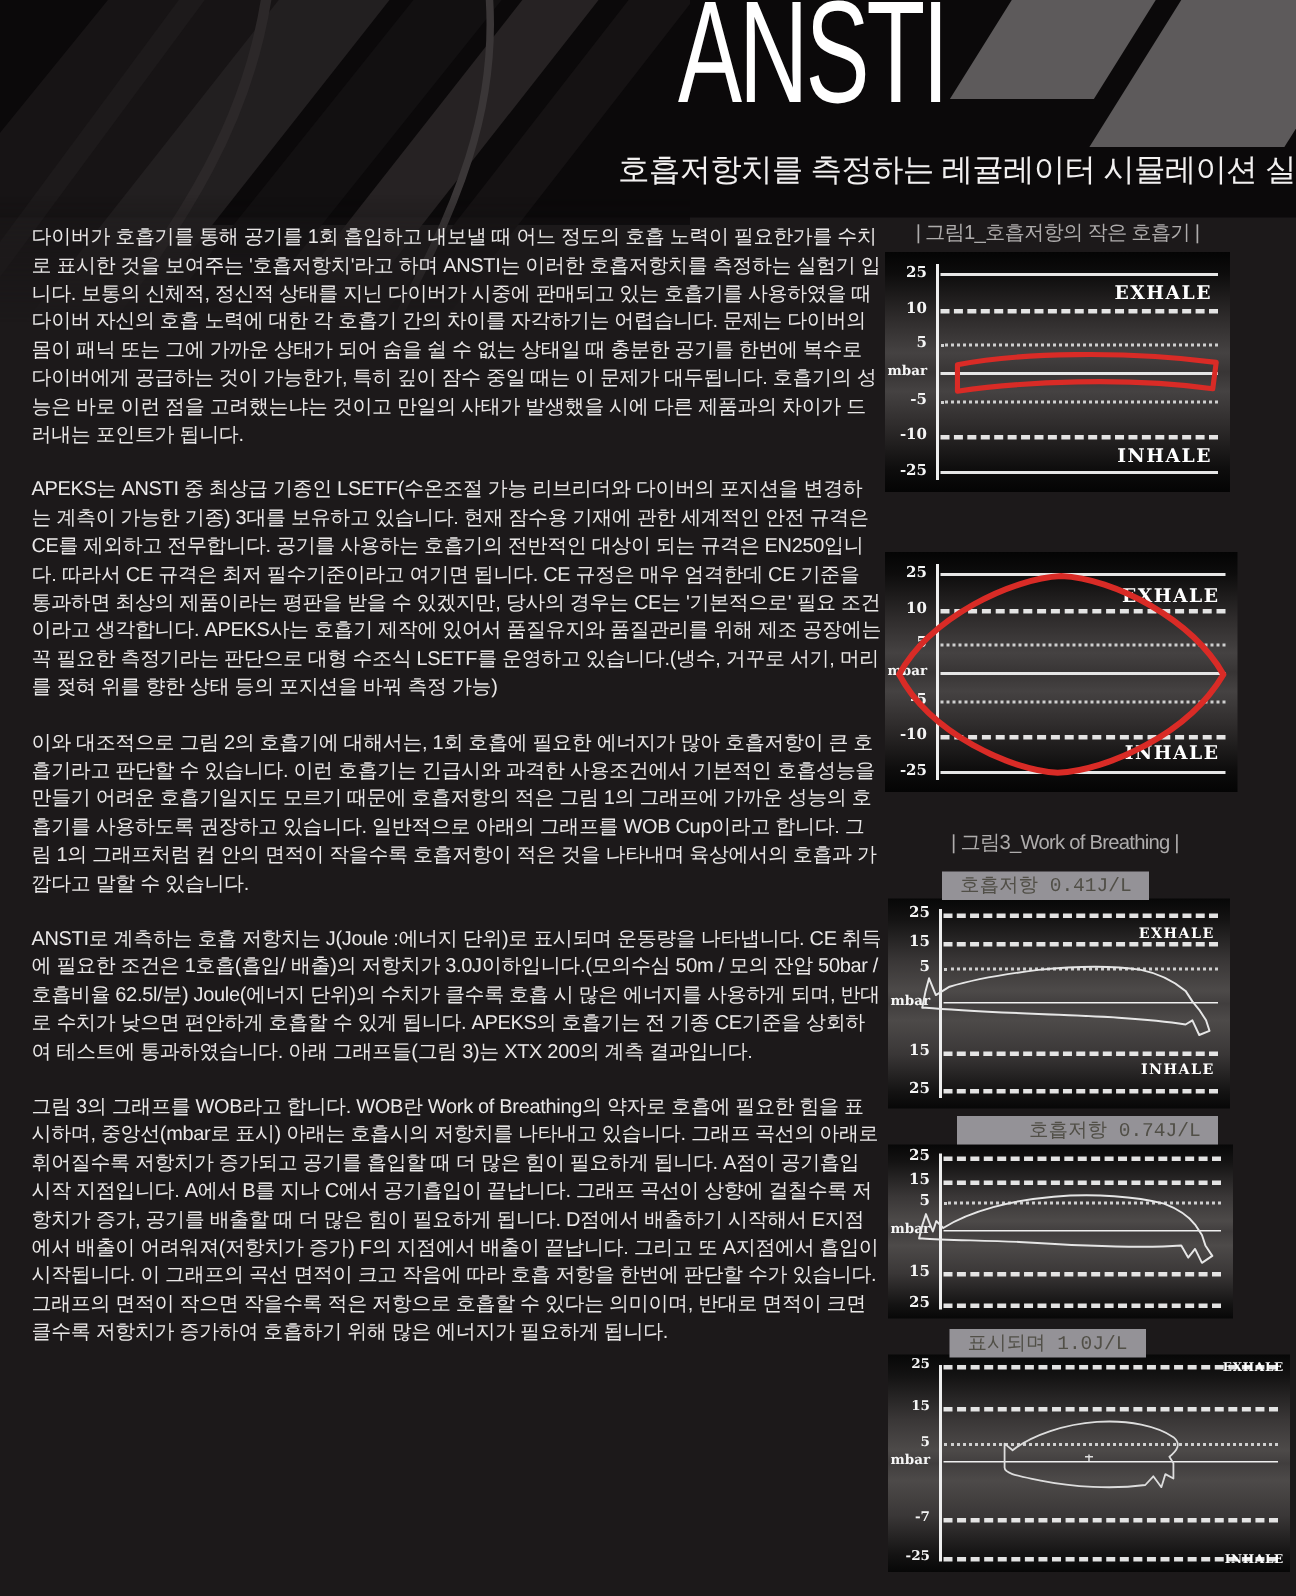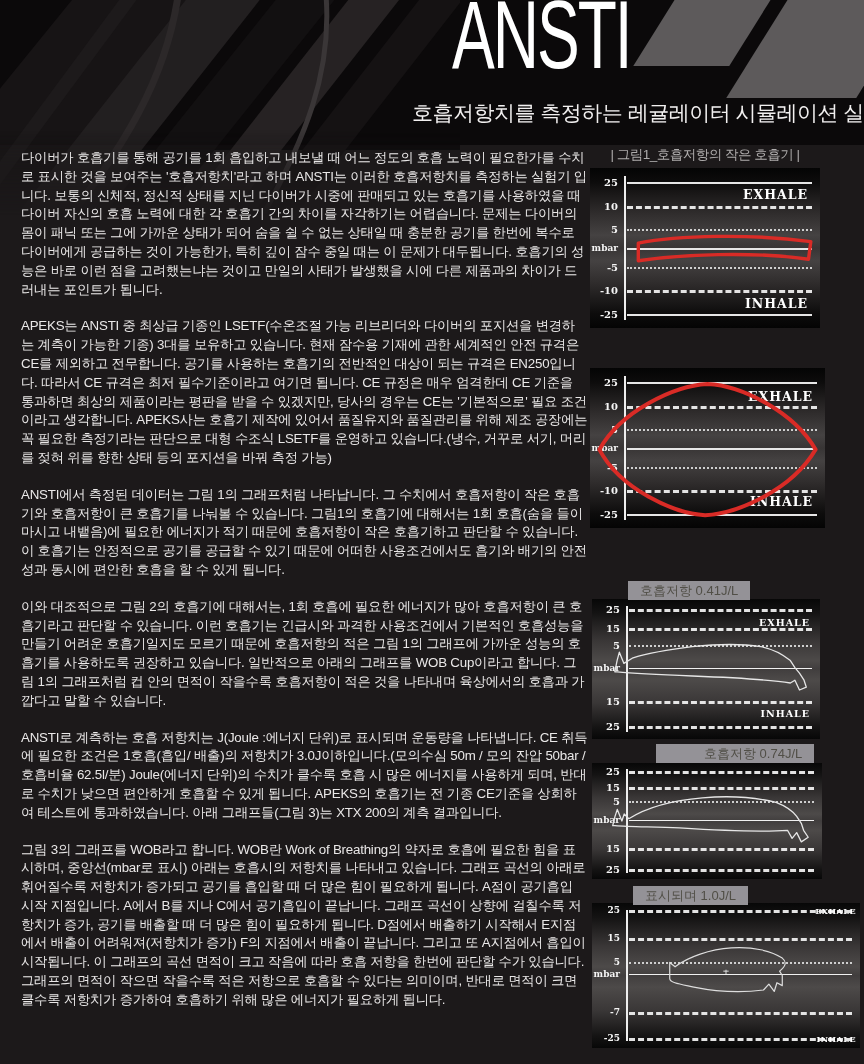--- a/index.html
+++ b/index.html
@@ -14,21 +14,21 @@
   .stripe.s1{left:677px;width:96px;height:70px;}
   .stripe.s2{left:790px;width:130px;height:102px;}
   .title{position:absolute;left:452px;top:-14px;z-index:3;margin:0;color:#ffffff;font-weight:500;
          font-size:97px;line-height:1;letter-spacing:-3px;transform:scaleX(.66);transform-origin:left top;white-space:nowrap;}
   .subtitle{position:absolute;left:412px;top:99px;z-index:3;color:#f2f0f0;font-size:21px;letter-spacing:-.5px;white-space:nowrap;}
   
   .article{position:absolute;left:21px;top:149px;width:567px;z-index:5;}
   .article p{margin:0 0 18px 0;color:#eae8e8;font-size:13.3px;line-height:18.8px;word-break:break-all;letter-spacing:-.2px;}
   
   .caption{position:absolute;width:230px;text-align:center;color:#aeacac;font-size:13.5px;letter-spacing:-.5px;z-index:4;white-space:nowrap;}
-  .badge{position:absolute;background:#949297;color:#514f47;font-size:13px;line-height:19px;padding:0 12px;z-index:4;white-space:nowrap;}
+  .badge{position:absolute;background:#949297;color:#514f47;font-size:13px;line-height:19px;padding:0 12px;z-index:4;white-space:nowrap;font-family:Liberation Mono, monospace;}
   .panel{position:absolute;z-index:3;
          background:linear-gradient(180deg,#040404 0%,#0d0c0c 9%,#2f2c2c 28%,#454242 42%,#383535 50%,#454242 58%,#2f2c2c 72%,#0d0c0c 91%,#040404 100%);}
   .panel.light{background:linear-gradient(180deg,#070707 0%,#141313 10%,#3a3737 30%,#4d4a49 44%,#413e3e 50%,#4d4a49 58%,#3a3737 74%,#141313 92%,#070707 100%);}
   .axis{position:absolute;left:34px;top:5%;bottom:5%;width:2px;background:#eeeeee;}
   .gl{position:absolute;left:37px;right:8px;height:0;}
   .gl.solid{border-top:2px solid #e6e6e6;}
   .gl.dashed{border-top:3px dashed rgba(238,238,238,.95);}
   .gl.dotted{border-top:2px dotted #cfcfcf;}
   .gl.thin{border-top:1px solid #f0f0f0;}
   .tick{position:absolute;left:0;width:28px;text-align:right;transform:translateY(-50%);
@@ -62,21 +62,20 @@
       <path d="M215,290 L460,-25" stroke="#151213" stroke-width="34" fill="none"></path>
       <path d="M255,230 C305,140 335,70 325,-15" stroke="#3a3637" stroke-width="5" fill="none"></path>
       <path d="M60,230 C120,150 170,80 180,-20" stroke="#2c2829" stroke-width="7" fill="none"></path>
       <path d="M-20,200 L150,-30" stroke="#1d1a1b" stroke-width="14" fill="none"></path>
     </g>
   </svg>
 
   <div class="article">
     <p>다이버가 호흡기를 통해 공기를 1회 흡입하고 내보낼 때 어느 정도의 호흡 노력이 필요한가를 수치로 표시한 것을 보여주는 '호흡저항치'라고 하며 ANSTI는 이러한 호흡저항치를 측정하는 실험기 입니다. 보통의 신체적, 정신적 상태를 지닌 다이버가 시중에 판매되고 있는 호흡기를 사용하였을 때 다이버 자신의 호흡 노력에 대한 각 호흡기 간의 차이를 자각하기는 어렵습니다. 문제는 다이버의 몸이 패닉 또는 그에 가까운 상태가 되어 숨을 쉴 수 없는 상태일 때 충분한 공기를 한번에 복수로 다이버에게 공급하는 것이 가능한가, 특히 깊이 잠수 중일 때는 이 문제가 대두됩니다. 호흡기의 성능은 바로 이런 점을 고려했는냐는 것이고 만일의 사태가 발생했을 시에 다른 제품과의 차이가 드러내는 포인트가 됩니다.</p>
     <p>APEKS는 ANSTI 중 최상급 기종인 LSETF(수온조절 가능 리브리더와 다이버의 포지션을 변경하는 계측이 가능한 기종) 3대를 보유하고 있습니다. 현재 잠수용 기재에 관한 세계적인 안전 규격은 CE를 제외하고 전무합니다. 공기를 사용하는 호흡기의 전반적인 대상이 되는 규격은 EN250입니다. 따라서 CE 규격은 최저 필수기준이라고 여기면 됩니다. CE 규정은 매우 엄격한데 CE 기준을 통과하면 최상의 제품이라는 평판을 받을 수 있겠지만, 당사의 경우는 CE는 '기본적으로' 필요 조건이라고 생각합니다. APEKS사는 호흡기 제작에 있어서 품질유지와 품질관리를 위해 제조 공장에는 꼭 필요한 측정기라는 판단으로 대형 수조식 LSETF를 운영하고 있습니다.(냉수, 거꾸로 서기, 머리를 젖혀 위를 향한 상태 등의 포지션을 바꿔 측정 가능)</p>
-    <p>ANSTI에서 측정된 데이터는 그림 1의 그래프처럼 나타납니다. 그 수치에서 호흡저항이 작은 호흡기와 호흡저항이 큰 호흡기를 나눠볼 수 있습니다. 그림1의 호흡기에 대해서는 1회 호흡(숨을 들이마시고 내뱉음)에 필요한 에너지가 적기 때문에 호흡저항이 작은 호흡기하고 판단할 수 있습니다. 이 호흡기는 안정적으로 공기를 공급할 수 있기 때문에 어떠한 사용조건에서도 흡기와 배기의 안전성과 동시에 편안한 호흡을 할 수 있게 됩니다.</p>
     <p>이와 대조적으로 그림 2의 호흡기에 대해서는, 1회 호흡에 필요한 에너지가 많아 호흡저항이 큰 호흡기라고 판단할 수 있습니다. 이런 호흡기는 긴급시와 과격한 사용조건에서 기본적인 호흡성능을 만들기 어려운 호흡기일지도 모르기 때문에 호흡저항의 적은 그림 1의 그래프에 가까운 성능의 호흡기를 사용하도록 권장하고 있습니다. 일반적으로 아래의 그래프를 WOB Cup이라고 합니다. 그림 1의 그래프처럼 컵 안의 면적이 작을수록 호흡저항이 적은 것을 나타내며 육상에서의 호흡과 가깝다고 말할 수 있습니다.</p>
     <p>ANSTI로 계측하는 호흡 저항치는 J(Joule :에너지 단위)로 표시되며 운동량을 나타냅니다. CE 취득에 필요한 조건은 1호흡(흡입/ 배출)의 저항치가 3.0J이하입니다.(모의수심 50m / 모의 잔압 50bar / 호흡비율 62.5l/분) Joule(에너지 단위)의 수치가 클수록 호흡 시 많은 에너지를 사용하게 되며, 반대로 수치가 낮으면 편안하게 호흡할 수 있게 됩니다. APEKS의 호흡기는 전 기종 CE기준을 상회하여 테스트에 통과하였습니다. 아래 그래프들(그림 3)는 XTX 200의 계측 결과입니다.</p>
     <p>그림 3의 그래프를 WOB라고 합니다. WOB란 Work of Breathing의 약자로 호흡에 필요한 힘을 표시하며, 중앙선(mbar로 표시) 아래는 호흡시의 저항치를 나타내고 있습니다. 그래프 곡선의 아래로 휘어질수록 저항치가 증가되고 공기를 흡입할 때 더 많은 힘이 필요하게 됩니다. A점이 공기흡입 시작 지점입니다. A에서 B를 지나 C에서 공기흡입이 끝납니다. 그래프 곡선이 상향에 걸칠수록 저항치가 증가, 공기를 배출할 때 더 많은 힘이 필요하게 됩니다. D점에서 배출하기 시작해서 E지점에서 배출이 어려워져(저항치가 증가) F의 지점에서 배출이 끝납니다. 그리고 또 A지점에서 흡입이 시작됩니다. 이 그래프의 곡선 면적이 크고 작음에 따라 호흡 저항을 한번에 판단할 수가 있습니다. 그래프의 면적이 작으면 작을수록 적은 저항으로 호흡할 수 있다는 의미이며, 반대로 면적이 크면 클수록 저항치가 증가하여 호흡하기 위해 많은 에너지가 필요하게 됩니다.</p>
   </div>
 
   <div class="caption" style="left:590px;top:146px;">| 그림1_호흡저항의 작은 호흡기 |</div>
   <div class="panel" style="left:590px;top:168px;width:230px;height:160px;">
     <div class="axis"></div>
     <div class="gl solid" style="top:9%"></div>
     <div class="gl dashed" style="top:24%"></div>
@@ -115,20 +114,21 @@
     <span class="tick" style="top:62%">-5</span>
     <span class="tick" style="top:76%">-10</span>
     <span class="tick" style="top:91%">-25</span>
     <span class="breath" style="top:13%">EXHALE</span>
     <span class="breath" style="top:79%">INHALE</span>
     <svg class="loop" viewBox="0 0 100 100" preserveAspectRatio="none">
       <path d="M4,51 C13,27 36,11 50,10 C65,11 87,28 96,51 C86,76 63,91 49,92 C36,91 13,76 4,51 Z" fill="none" stroke="#d92b26" stroke-width="4" vector-effect="non-scaling-stroke" stroke-linejoin="round"></path>
     </svg>
   </div>
 
+  <div class="caption" style="left:590px;top:553px;width:240px;">| 그림3_Work of Breathing |</div>
 
   <div class="badge" style="left:628px;top:581px;">호흡저항 0.41J/L</div>
   <div class="panel light" style="left:592px;top:599px;width:228px;height:140px;">
     <div class="axis"></div>
     <div class="gl dashed" style="top:7%"></div>
     <div class="gl dashed" style="top:21%"></div>
     <div class="gl dotted" style="top:33%"></div>
     <div class="gl thin" style="top:49%"></div>
     <div class="gl dashed" style="top:73%"></div>
     <div class="gl dashed" style="top:91%"></div>
@@ -138,21 +138,21 @@
     <span class="tick unit" style="top:49%">mbar</span>
     <span class="tick" style="top:73%">15</span>
     <span class="tick" style="top:91%">25</span>
     <span class="breath sm" style="top:13%">EXHALE</span>
     <span class="breath sm" style="top:78%">INHALE</span>
     <svg class="loop" viewBox="0 0 100 100" preserveAspectRatio="none">
       <path d="M10,52 L11,44 L12,38 L14,46 L18,42 C26,38 34,36 44,34 C56,32 66,32 74,34 C80,36 84,40 87,44 L89,49 L91,53 L93,58 L94,63 L91,65 L89,58 L87,60 C76,57 60,56 44,55 C30,54 18,53 11,52 Z" fill="none" stroke="#e6e6e6" stroke-width="1.3" vector-effect="non-scaling-stroke" stroke-linejoin="round"></path>
     </svg>
   </div>
 
-  <div class="badge" style="left:656px;top:744px;padding-left:48px;">호흡저항 0.74J/L</div>
+  <div class="badge" style="left:638px;top:744px;padding-left:48px;">호흡저항 0.74J/L</div>
   <div class="panel light" style="left:592px;top:763px;width:230px;height:116px;">
     <div class="axis"></div>
     <div class="gl dashed" style="top:7%"></div>
     <div class="gl dashed" style="top:21%"></div>
     <div class="gl dotted" style="top:33%"></div>
     <div class="gl thin" style="top:49%"></div>
     <div class="gl dashed" style="top:73%"></div>
     <div class="gl dashed" style="top:91%"></div>
     <span class="tick" style="top:7%">25</span>
     <span class="tick" style="top:21%">15</span>

